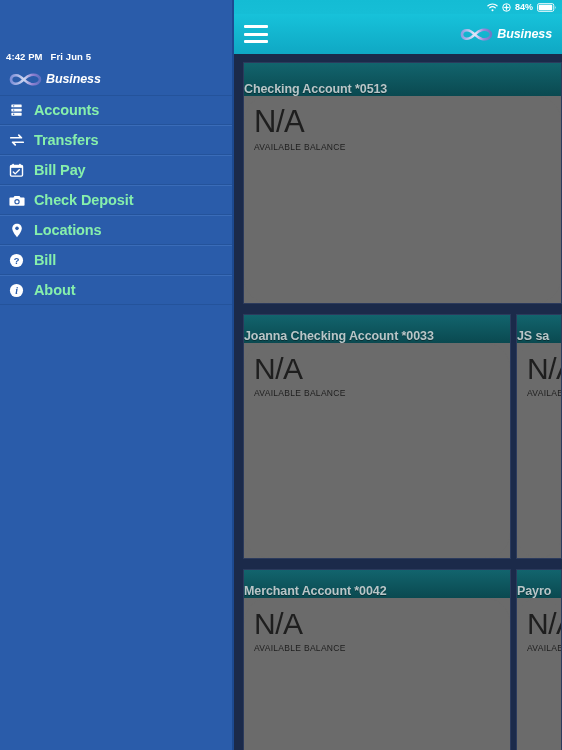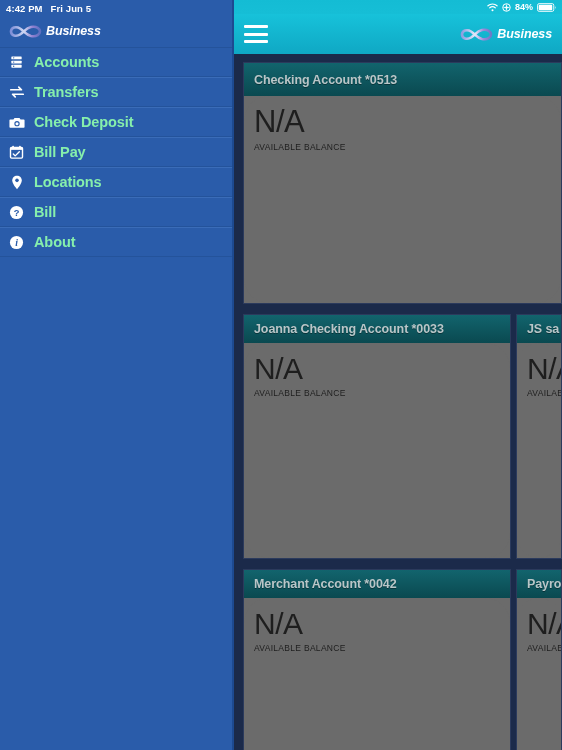--- a/index.html
+++ b/index.html
@@ -16,20 +16,21 @@
     position:absolute; left:0; top:0; width:234px; height:750px;
     background:#2a5caa;
     border-right:2px solid #1d4a91;
   }
   .statusbar {
     height:16px; width:100%;
     display:flex; align-items:center;
     padding:0 6px;
     font-size:9.5px; color:#ffffff; font-weight:bold;
     letter-spacing:0.1px;
+    margin-top:48px;
   }
   .sb-time { margin-right:8px; }
   .sb-date { }
   .side-logo {
     height:30px; display:flex; align-items:center; padding-left:8px;
   }
   .logo-wrap { display:flex; align-items:center; gap:4px; }
   .logo-mark { width:34px; height:15px; display:block; }
   .logo-text {
     font-size:12.5px; font-weight:bold; font-style:italic; color:#ffffff;
@@ -78,22 +79,22 @@
     border:1px solid #2b3a5c;
     display:flex; flex-direction:column;
     flex:0 0 auto;
   }
   .card-wide { width:319px; }
   .card-std { width:268px; }
   .card-peek { width:46px; }
   .card-head {
     height:28px;
     background:linear-gradient(180deg,#12646d 0%, #0a4950 100%);
-    display:flex; align-items:center;
-    padding-left:10px;
+    display:flex; align-items:flex-end;
+    padding-left:0;
     overflow:hidden;
     white-space:nowrap;
   }
   .card-head-title {
     font-size:12.5px; font-weight:bold; color:#b9c6c8;
     letter-spacing:-0.1px;
     text-shadow:0 1px 0 rgba(0,0,0,.35);
   }
   .card-body {
     background:#6b6b6b;
@@ -166,40 +167,40 @@
           <svg width="16" height="14" viewBox="0 0 18 14">
             <path d="M2 4.5 H14 L11 1.6" fill="none" stroke="#fff" stroke-width="1.9" stroke-linecap="round" stroke-linejoin="round"></path>
             <path d="M16 9.5 H4 L7 12.4" fill="none" stroke="#fff" stroke-width="1.9" stroke-linecap="round" stroke-linejoin="round"></path>
           </svg>
         </span>
         <span class="mi-label">Transfers</span>
       </div>
 
       <div class="menu-item">
         <span class="mi-icon">
-          <svg width="16" height="13" viewBox="0 0 18 14">
-            <path d="M1.4 3.6 H5 L6.2 1.8 H11.8 L13 3.6 H16.6 A0.9 0.9 0 0 1 17.5 4.5 V12 A0.9 0.9 0 0 1 16.6 12.9 H1.4 A0.9 0.9 0 0 1 0.5 12 V4.5 A0.9 0.9 0 0 1 1.4 3.6 Z" fill="#fff"></path>
-            <circle cx="9" cy="8.3" r="3" fill="#2a5caa"></circle>
-            <circle cx="9" cy="8.3" r="1.7" fill="#fff"></circle>
-          </svg>
-        </span>
-        <span class="mi-label">Check Deposit</span>
-      </div>
-
-      <div class="menu-item">
-        <span class="mi-icon">
           <svg width="15" height="15" viewBox="0 0 16 16">
             <rect x="1.6" y="2.6" width="12.8" height="11.4" rx="1.2" fill="none" stroke="#fff" stroke-width="1.5"></rect>
             <rect x="1.6" y="2.6" width="12.8" height="2.6" fill="#fff"></rect>
             <rect x="3.6" y="0.8" width="1.6" height="3" rx="0.6" fill="#fff"></rect>
             <rect x="10.8" y="0.8" width="1.6" height="3" rx="0.6" fill="#fff"></rect>
             <path d="M4.6 9.6 L6.6 11.6 L11 7.2" fill="none" stroke="#fff" stroke-width="1.5" stroke-linecap="round" stroke-linejoin="round"></path>
           </svg>
         </span>
         <span class="mi-label">Bill Pay</span>
+      </div>
+
+      <div class="menu-item">
+        <span class="mi-icon">
+          <svg width="16" height="13" viewBox="0 0 18 14">
+            <path d="M1.4 3.6 H5 L6.2 1.8 H11.8 L13 3.6 H16.6 A0.9 0.9 0 0 1 17.5 4.5 V12 A0.9 0.9 0 0 1 16.6 12.9 H1.4 A0.9 0.9 0 0 1 0.5 12 V4.5 A0.9 0.9 0 0 1 1.4 3.6 Z" fill="#fff"></path>
+            <circle cx="9" cy="8.3" r="3" fill="#2a5caa"></circle>
+            <circle cx="9" cy="8.3" r="1.7" fill="#fff"></circle>
+          </svg>
+        </span>
+        <span class="mi-label">Check Deposit</span>
       </div>
 
       <div class="menu-item">
         <span class="mi-icon">
           <svg width="12" height="15" viewBox="0 0 12 16">
             <path d="M6 0.8 C3 0.8 0.9 3 0.9 5.9 C0.9 9.6 6 15.2 6 15.2 C6 15.2 11.1 9.6 11.1 5.9 C11.1 3 9 0.8 6 0.8 Z" fill="#fff"></path>
             <circle cx="6" cy="5.7" r="1.9" fill="#2a5caa"></circle>
           </svg>
         </span>
         <span class="mi-label">Locations</span>

